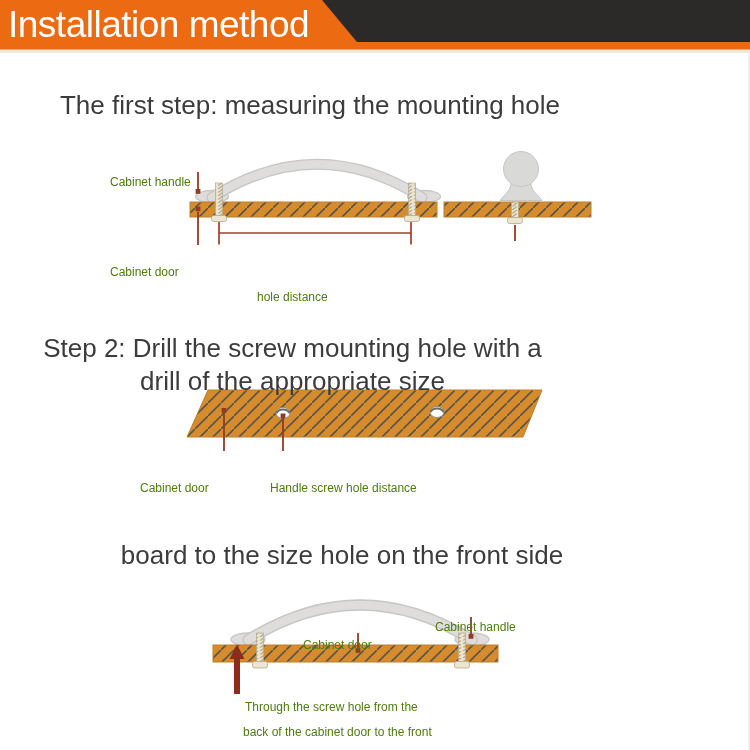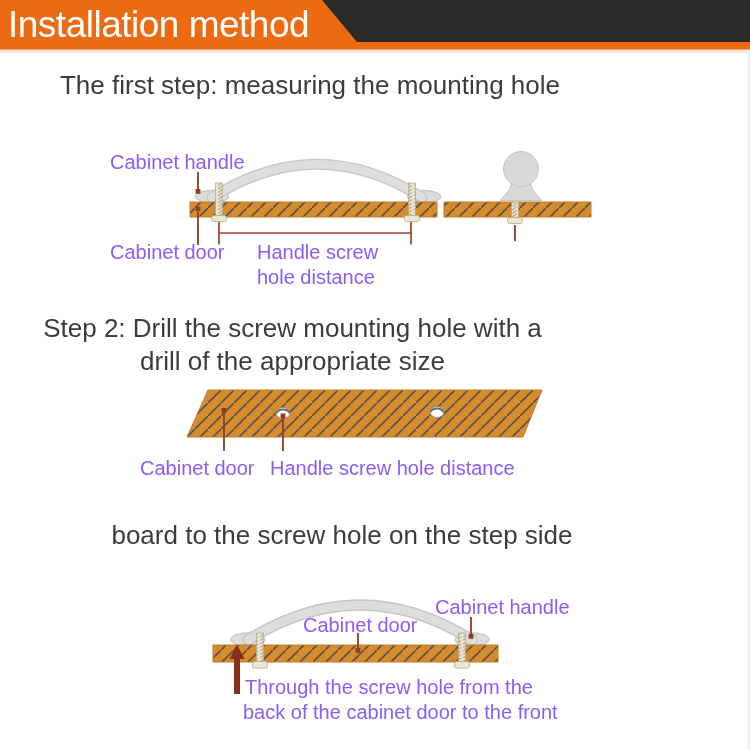--- a/index.html
+++ b/index.html
@@ -6,24 +6,24 @@
   #page{position:relative;width:750px;height:750px;background:#ffffff;overflow:hidden;
         font-family:"Liberation Sans", sans-serif;}
   
   #header{position:absolute;left:0;top:0;width:750px;height:53px;}
   #header svg{position:absolute;left:0;top:0;}
   #header .title{position:absolute;left:8px;top:0px;width:340px;height:60px;
         color:#ffffff;font-size:37px;line-height:50px;letter-spacing:-0.5px;white-space:nowrap;}
   
   .heading{position:absolute;color:#3c3c3c;font-size:26px;line-height:33px;text-align:center;}
   
-  .lbl{position:absolute;color:#8b5cf6;font-size:20px;line-height:24px;white-space:nowrap;}
+  .lbl{position:absolute;color:#4d7c0f;font-size:12px;line-height:24px;white-space:nowrap;}
   
   #drawing{position:absolute;left:0;top:0;width:750px;height:750px;z-index:1;}
-  .txt{z-index:2;}
+  .txt{z-index:2;margin-top:20px;}
   #rightedge{position:absolute;right:0;top:53px;bottom:0;width:2px;background:#efefef;}
 </style>
 </head>
 <body>
 
 <div id="page">
 
   <div id="header">
     <svg width="750" height="53" viewBox="0 0 750 53">
       <rect x="0" y="0" width="750" height="50" fill="#eb6a12"></rect>
@@ -124,32 +124,31 @@
       <rect x="468.6" y="634" width="4.8" height="4.8" fill="#8e3c26"></rect>
       <path d="M 237 644.5 L 229.5 659 L 234 659 L 234 694 L 240 694 L 240 659 L 244.5 659 Z" fill="#8a2d1a"></path>
     </g>
   </svg>
 
   <div class="heading txt" style="left:0;top:69px;width:620px;">
     <div>The first step: measuring the mounting hole</div>
   </div>
   <div class="lbl txt" style="left:110px;top:150px;">Cabinet handle</div>
   <div class="lbl txt" style="left:110px;top:240px;">Cabinet door</div>
-  <div class="lbl txt" style="left:257px;top:240px;">Handle screw</div>
   <div class="lbl txt" style="left:257px;top:265px;">hole distance</div>
 
   <div class="heading txt" style="left:0;top:312px;width:585px;">
     <div>Step 2: Drill the screw mounting hole with a</div>
     <div>drill of the appropriate size</div>
   </div>
   <div class="lbl txt" style="left:140px;top:456px;">Cabinet door</div>
   <div class="lbl txt" style="left:270px;top:456px;">Handle screw hole distance</div>
 
   <div class="heading txt" style="left:0;top:519px;width:684px;">
-    <div>board to the screw hole on the step side</div>
+    <div>board to the size hole on the front side</div>
   </div>
   <div class="lbl txt" style="left:303px;top:613px;">Cabinet door</div>
   <div class="lbl txt" style="left:435px;top:595px;">Cabinet handle</div>
   <div class="lbl txt" style="left:245px;top:675px;text-align:center;">Through the screw hole from the</div>
   <div class="lbl txt" style="left:243px;top:700px;text-align:center;">back of the cabinet door to the front</div>
 
   <div id="rightedge"></div>
 </div>
 
 </body></html>

